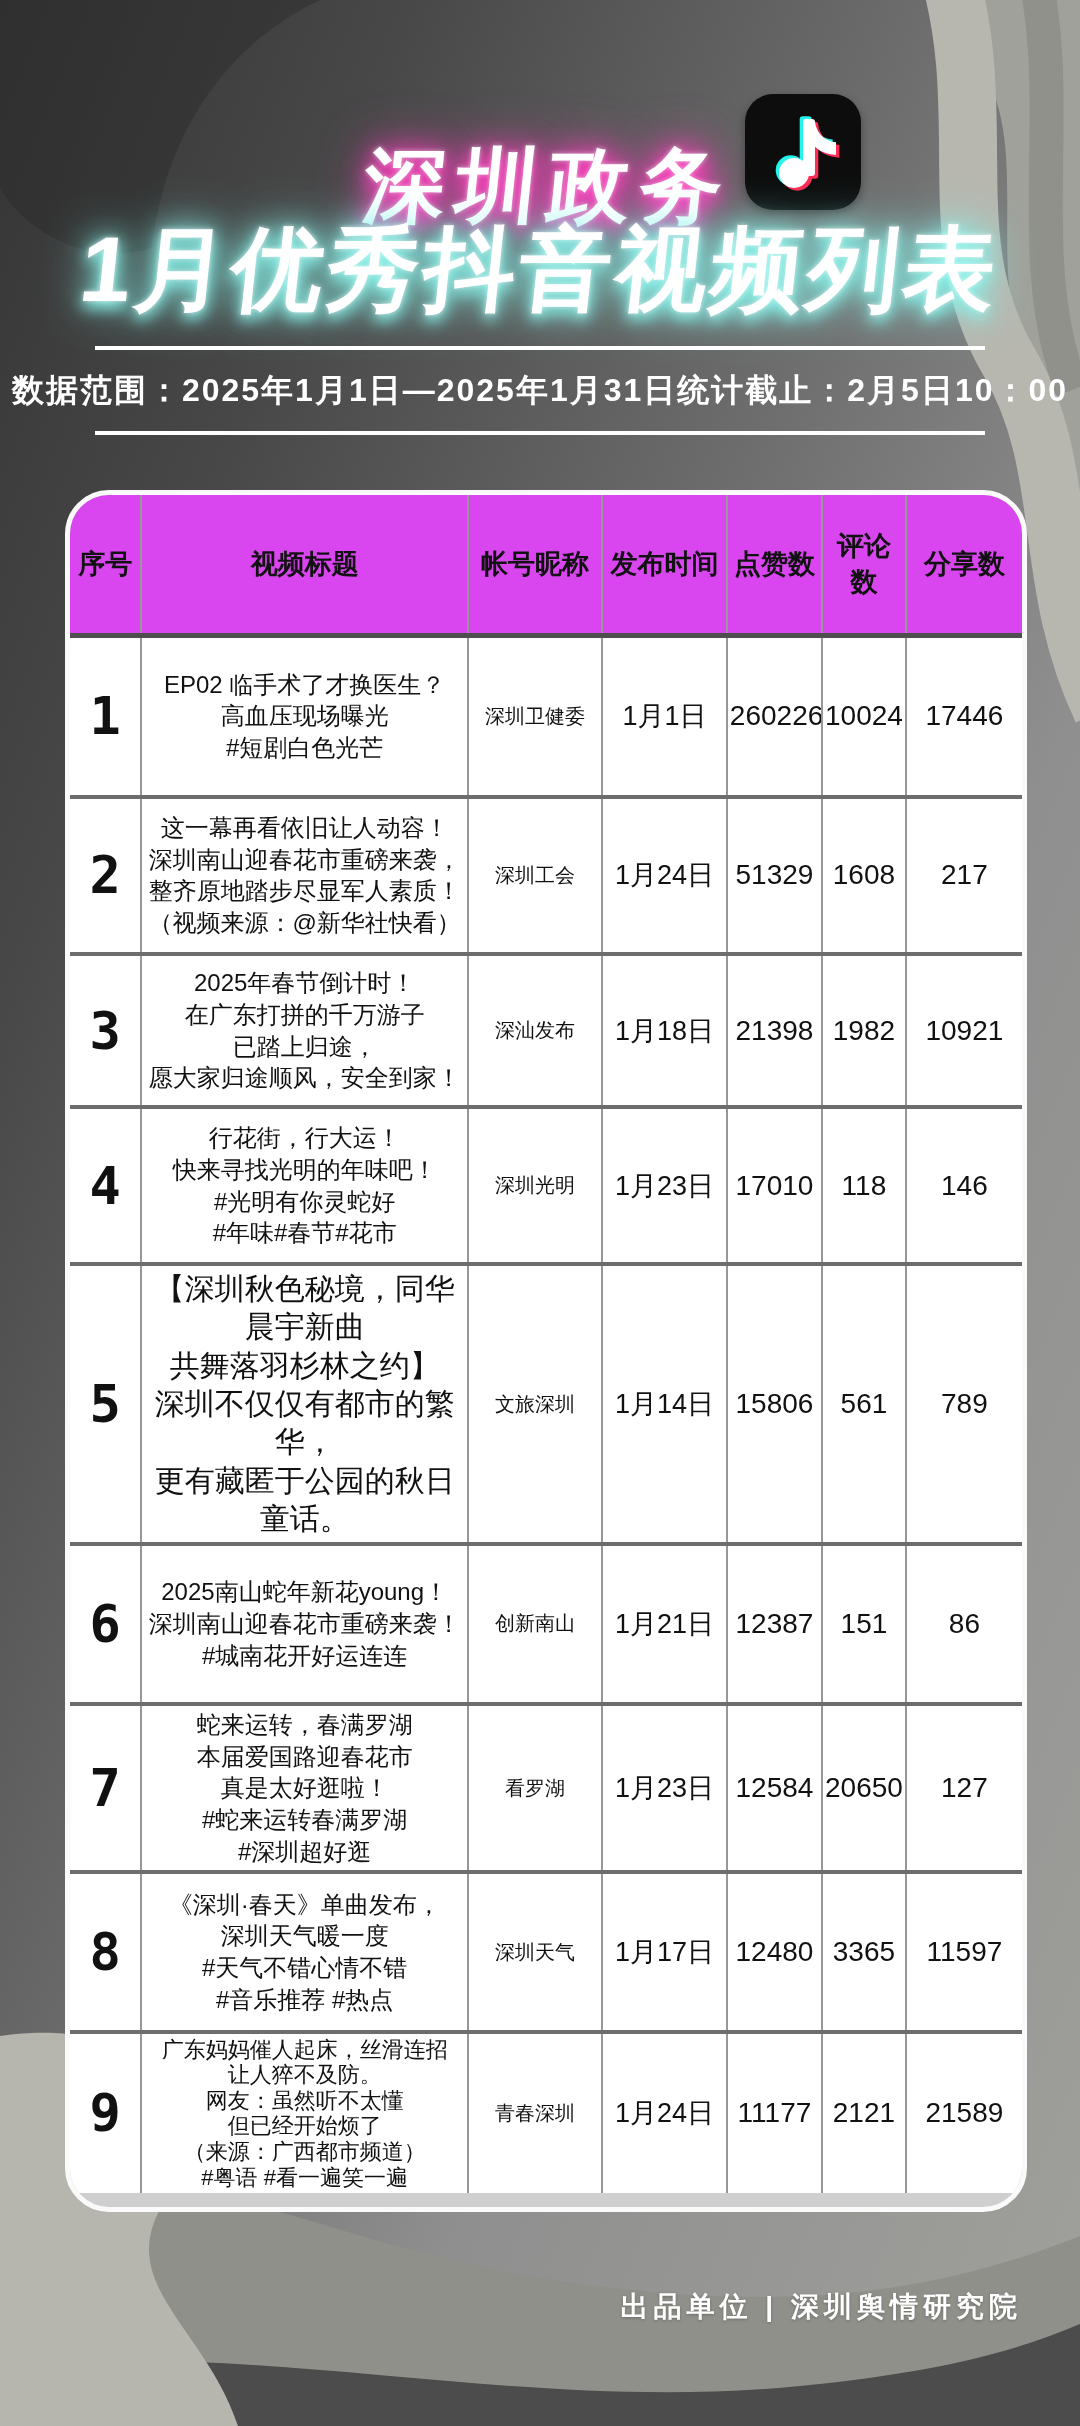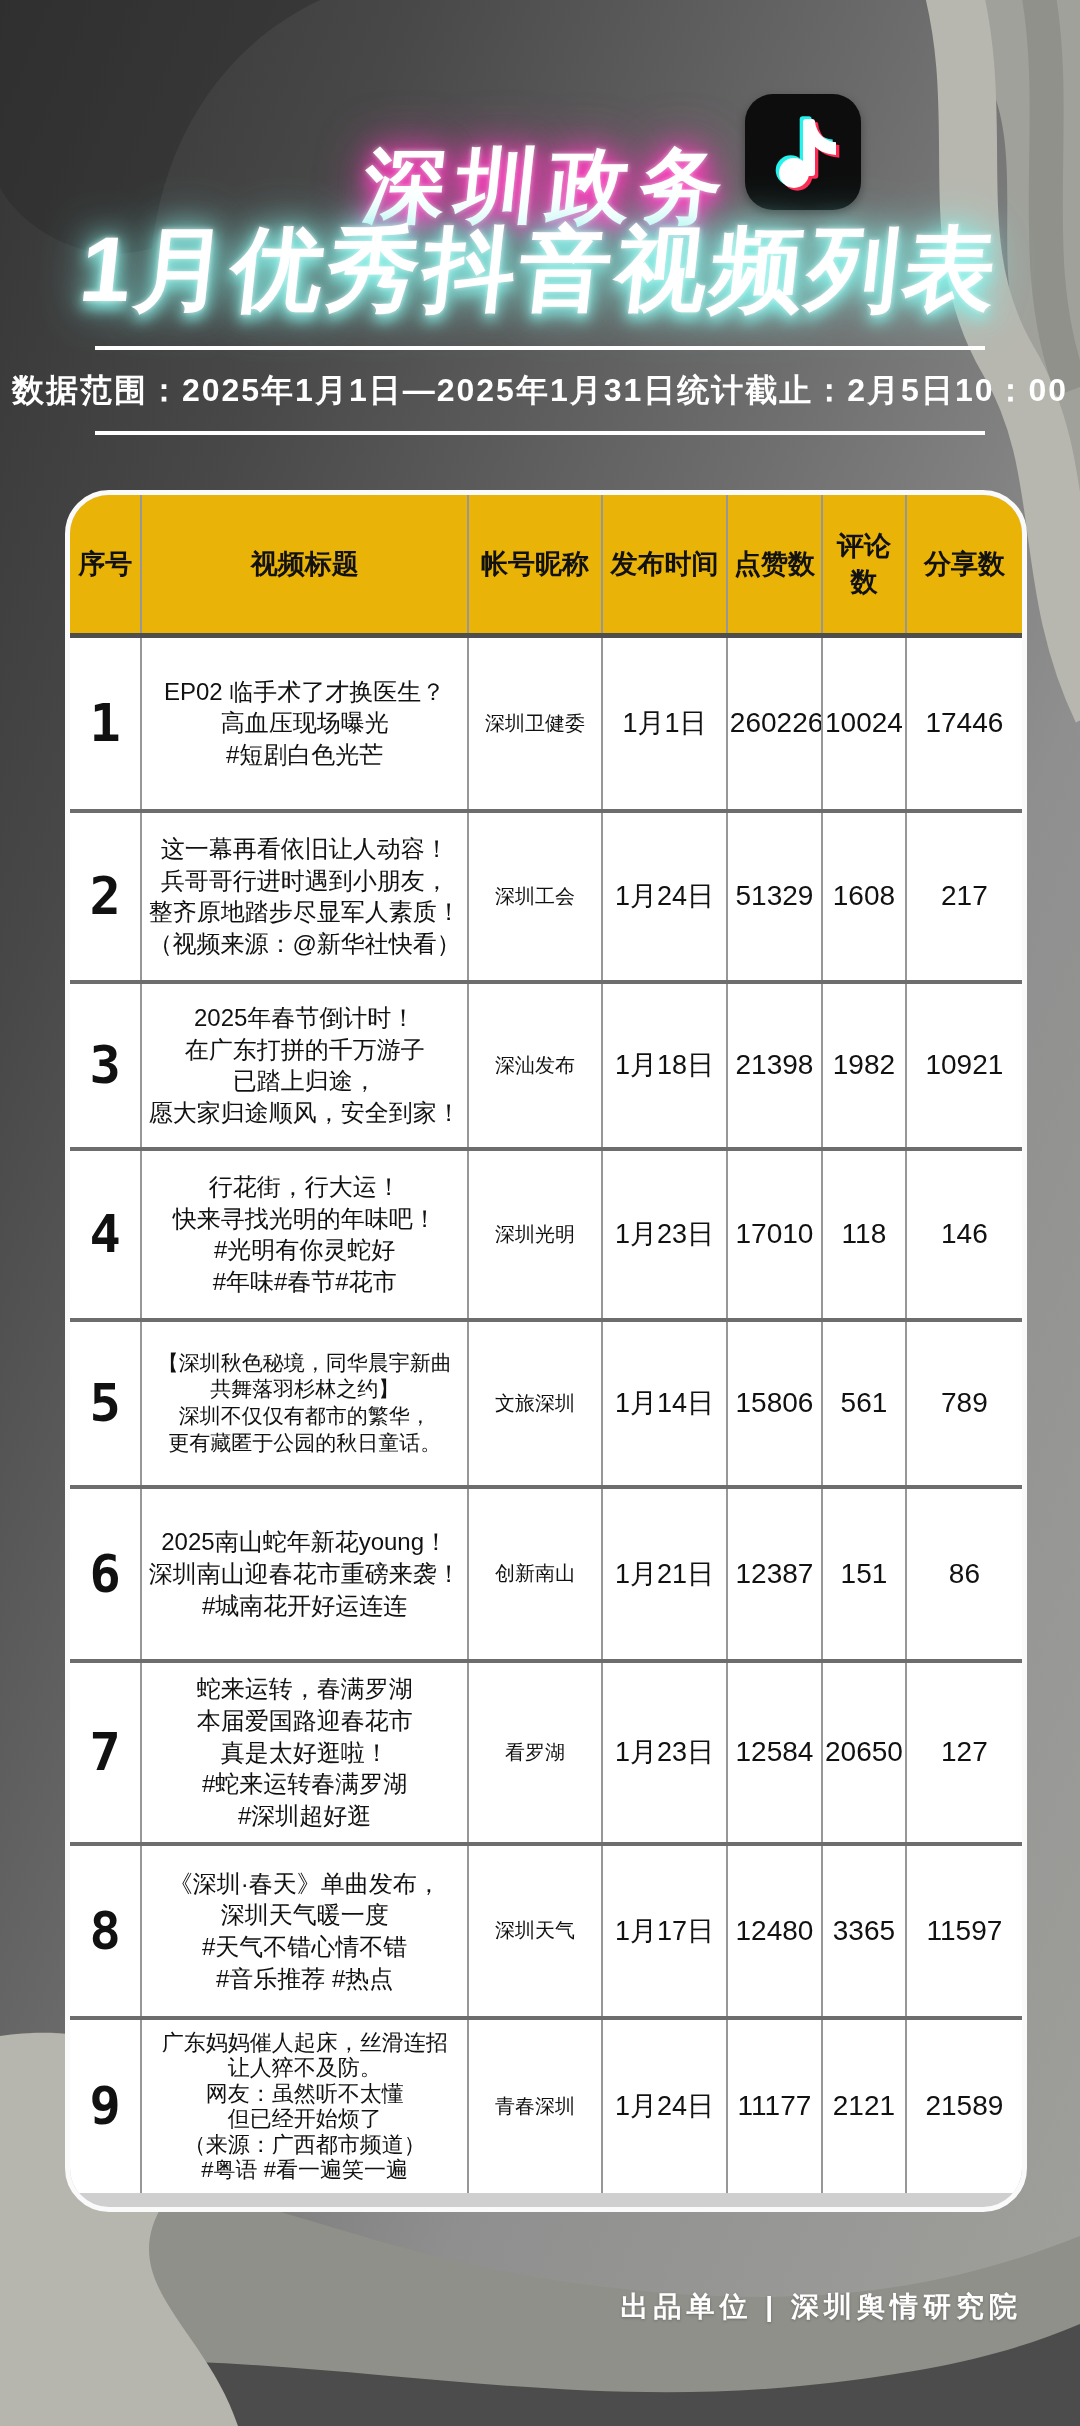--- a/index.html
+++ b/index.html
@@ -62,42 +62,42 @@
   .card{
     position:absolute;left:65px;top:490px;width:962px;height:1722px;
     box-sizing:border-box;
     background:#cfcfcf;
     border:5px solid #fafafa;
     border-radius:44px;
     overflow:hidden;
   }
   .tbl-wrap{position:absolute;left:0;top:0;right:0;bottom:14px;}
   table{width:100%;height:100%;border-collapse:collapse;table-layout:fixed;color:#111;}
-  thead tr{height:140px;background:#eab308;}
+  thead tr{height:140px;background:#d946ef;}
   th{
     font-size:27px;font-weight:bold;text-align:center;vertical-align:middle;
     border-bottom:5px solid #4e4e4e;
   }
   td{background:#ffffff;text-align:center;vertical-align:middle;overflow:hidden;padding:2px;}
   th + th, td + td{border-left:2px solid #979797;}
   tbody tr td{border-top:4px solid #6d6d6d;}
   tbody tr:first-child td{border-top:none;}
   tbody tr:nth-child(1){height:160px;}
   tbody tr:nth-child(2){height:155px;}
   tbody tr:nth-child(3){height:152px;}
   tbody tr:nth-child(4){height:155px;}
   tbody tr:nth-child(5){height:152px;}
   tbody tr:nth-child(6){height:158px;}
   tbody tr:nth-child(7){height:159px;}
   tbody tr:nth-child(8){height:158px;}
   tbody tr:nth-child(9){height:151px;}
   tbody tr:nth-child(10){height:156px;}
   .c-no{font-size:52px;font-weight:bold;font-family:"DejaVu Sans Mono",monospace;}
   .c-title{font-size:24px;line-height:1.32;white-space:pre-line;font-weight:500;}
-  tbody tr:nth-child(5) .c-title{font-size:21px;line-height:1.28;}
+  tbody tr:nth-child(5) .c-title{font-size:30px;line-height:1.28;}
   tbody tr:nth-child(9) .c-title{font-size:22px;line-height:1.16;}
   .c-acct{font-size:20px;}
   .c-date{font-size:27px;}
   .c-num{font-size:28px;}
 
   
   .footer{
     position:absolute;top:2288px;right:58px;
     color:#fff;font-size:28px;font-weight:bold;letter-spacing:5px;
     text-shadow:0 1px 3px rgba(0,0,0,.25);
@@ -186,21 +186,21 @@
 #短剧白色光芒</td>
             <td class="c-acct">深圳卫健委</td>
             <td class="c-date">1月1日</td>
             <td class="c-num">260226</td>
             <td class="c-num">10024</td>
             <td class="c-num">17446</td>
           </tr>
           <tr>
             <td class="c-no">2</td>
             <td class="c-title">这一幕再看依旧让人动容！
-兵哥哥行进时遇到小朋友，
+深圳南山迎春花市重磅来袭，
 整齐原地踏步尽显军人素质！
 （视频来源：@新华社快看）</td>
             <td class="c-acct">深圳工会</td>
             <td class="c-date">1月24日</td>
             <td class="c-num">51329</td>
             <td class="c-num">1608</td>
             <td class="c-num">217</td>
           </tr>
           <tr>
             <td class="c-no">3</td>

